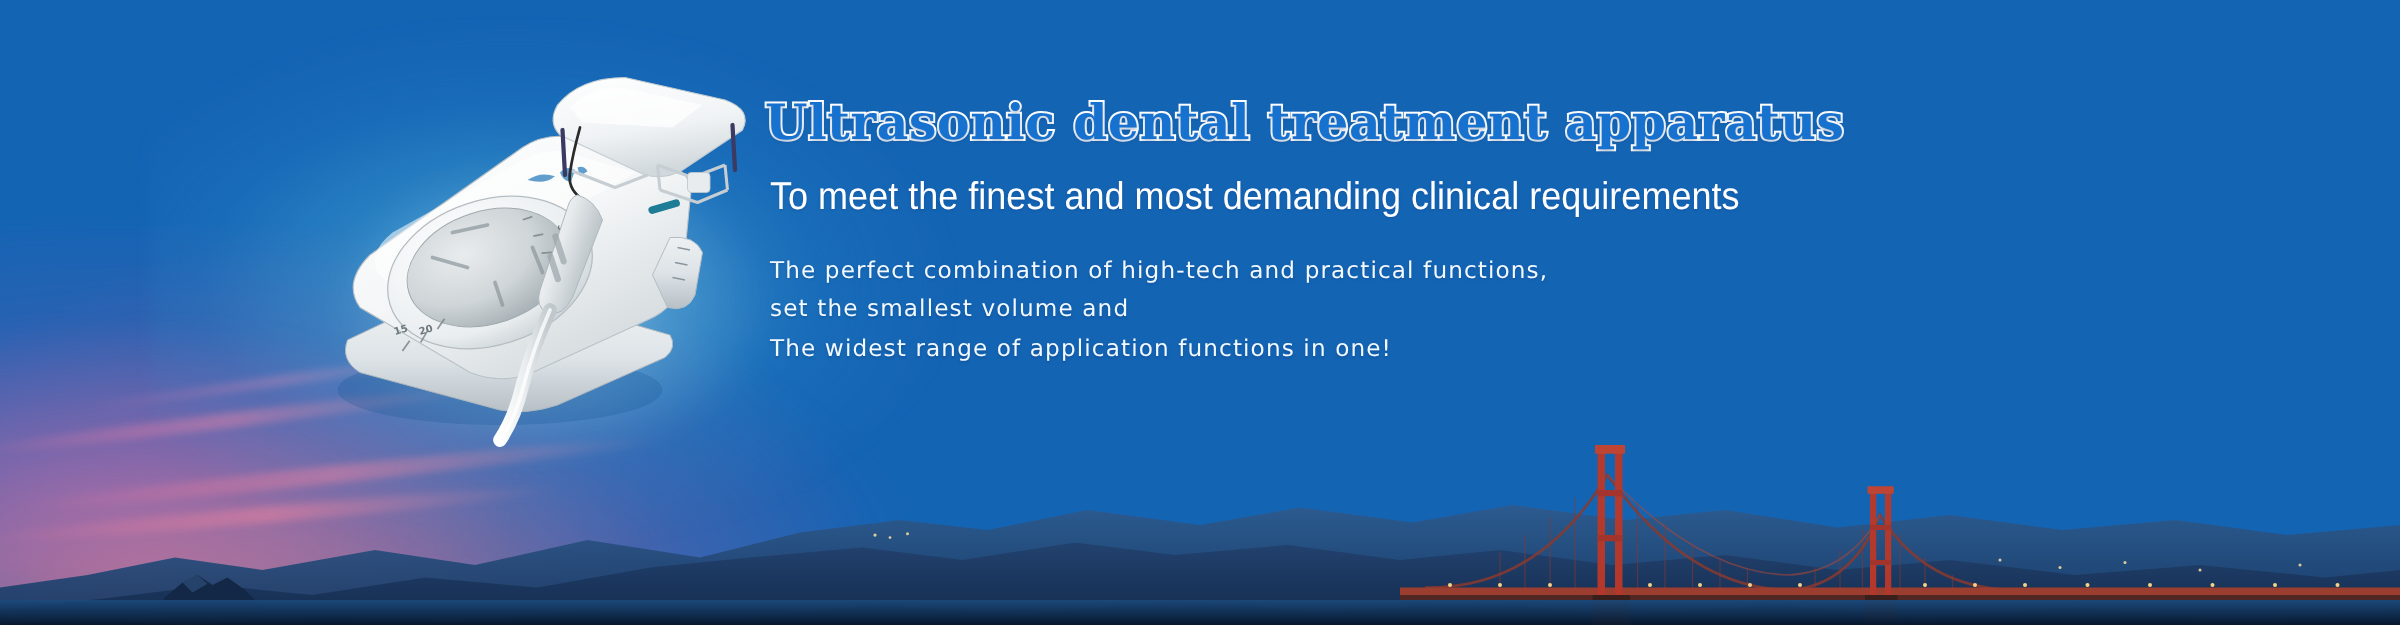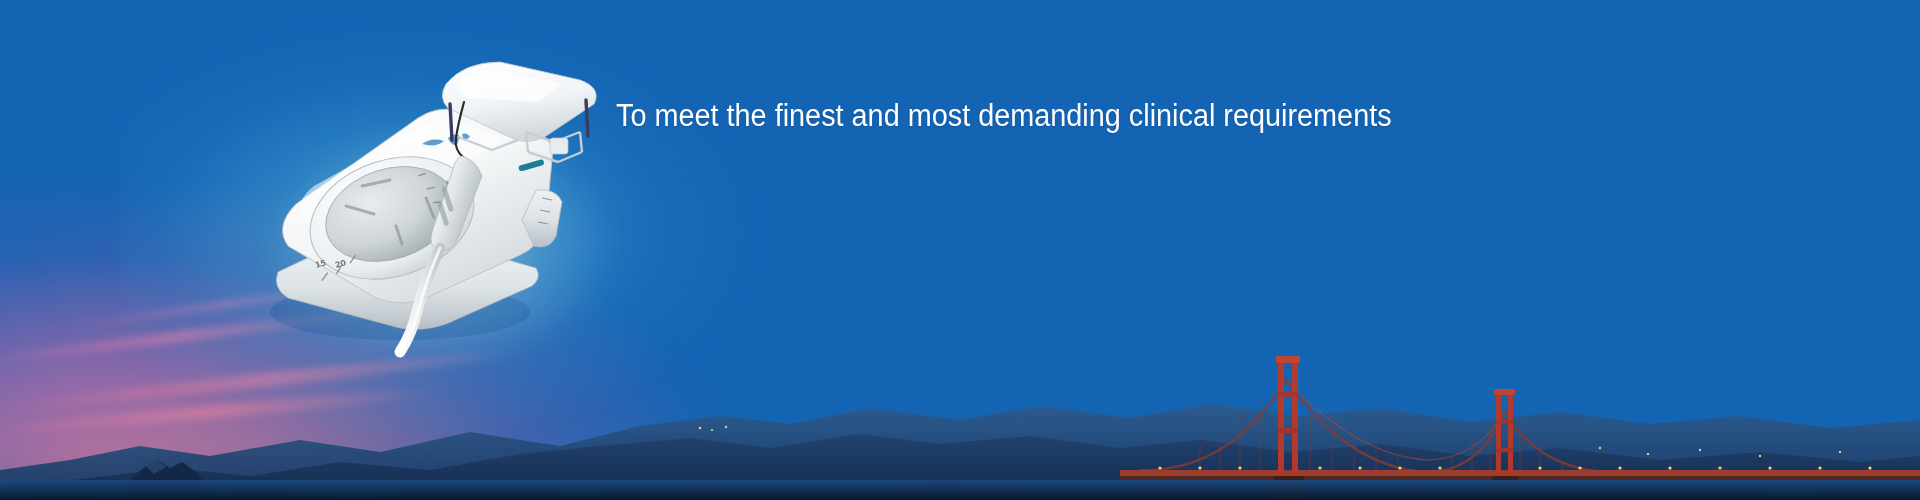--- a/index.html
+++ b/index.html
@@ -367,18 +367,24 @@
       <path d="M286,150 Q306,148 312,162 L306,196 Q300,210 284,206 L272,180 Z" fill="url(#bodySide)" stroke="#b4bdc2" stroke-width="0.8"></path>
       <g stroke="#8b969c" stroke-width="1.2">
         <line x1="292" y1="158" x2="302" y2="160"></line>
         <line x1="290" y1="170" x2="300" y2="172"></line>
         <line x1="288" y1="182" x2="298" y2="184"></line>
       </g>
     </svg>
   </div>
 
   <div class="copy">
+    <h1 class="headline">Ultrasonic dental treatment apparatus</h1>
 
     <p class="subhead">To meet the finest and most demanding clinical requirements</p>
 
+    <div class="bodytext">
+      <div>The perfect combination of high-tech and practical functions,</div>
+      <div>set the smallest volume and</div>
+      <div>The widest range of application functions in one!</div>
+    </div>
   </div>
 
 </div>
 
 </body></html>

